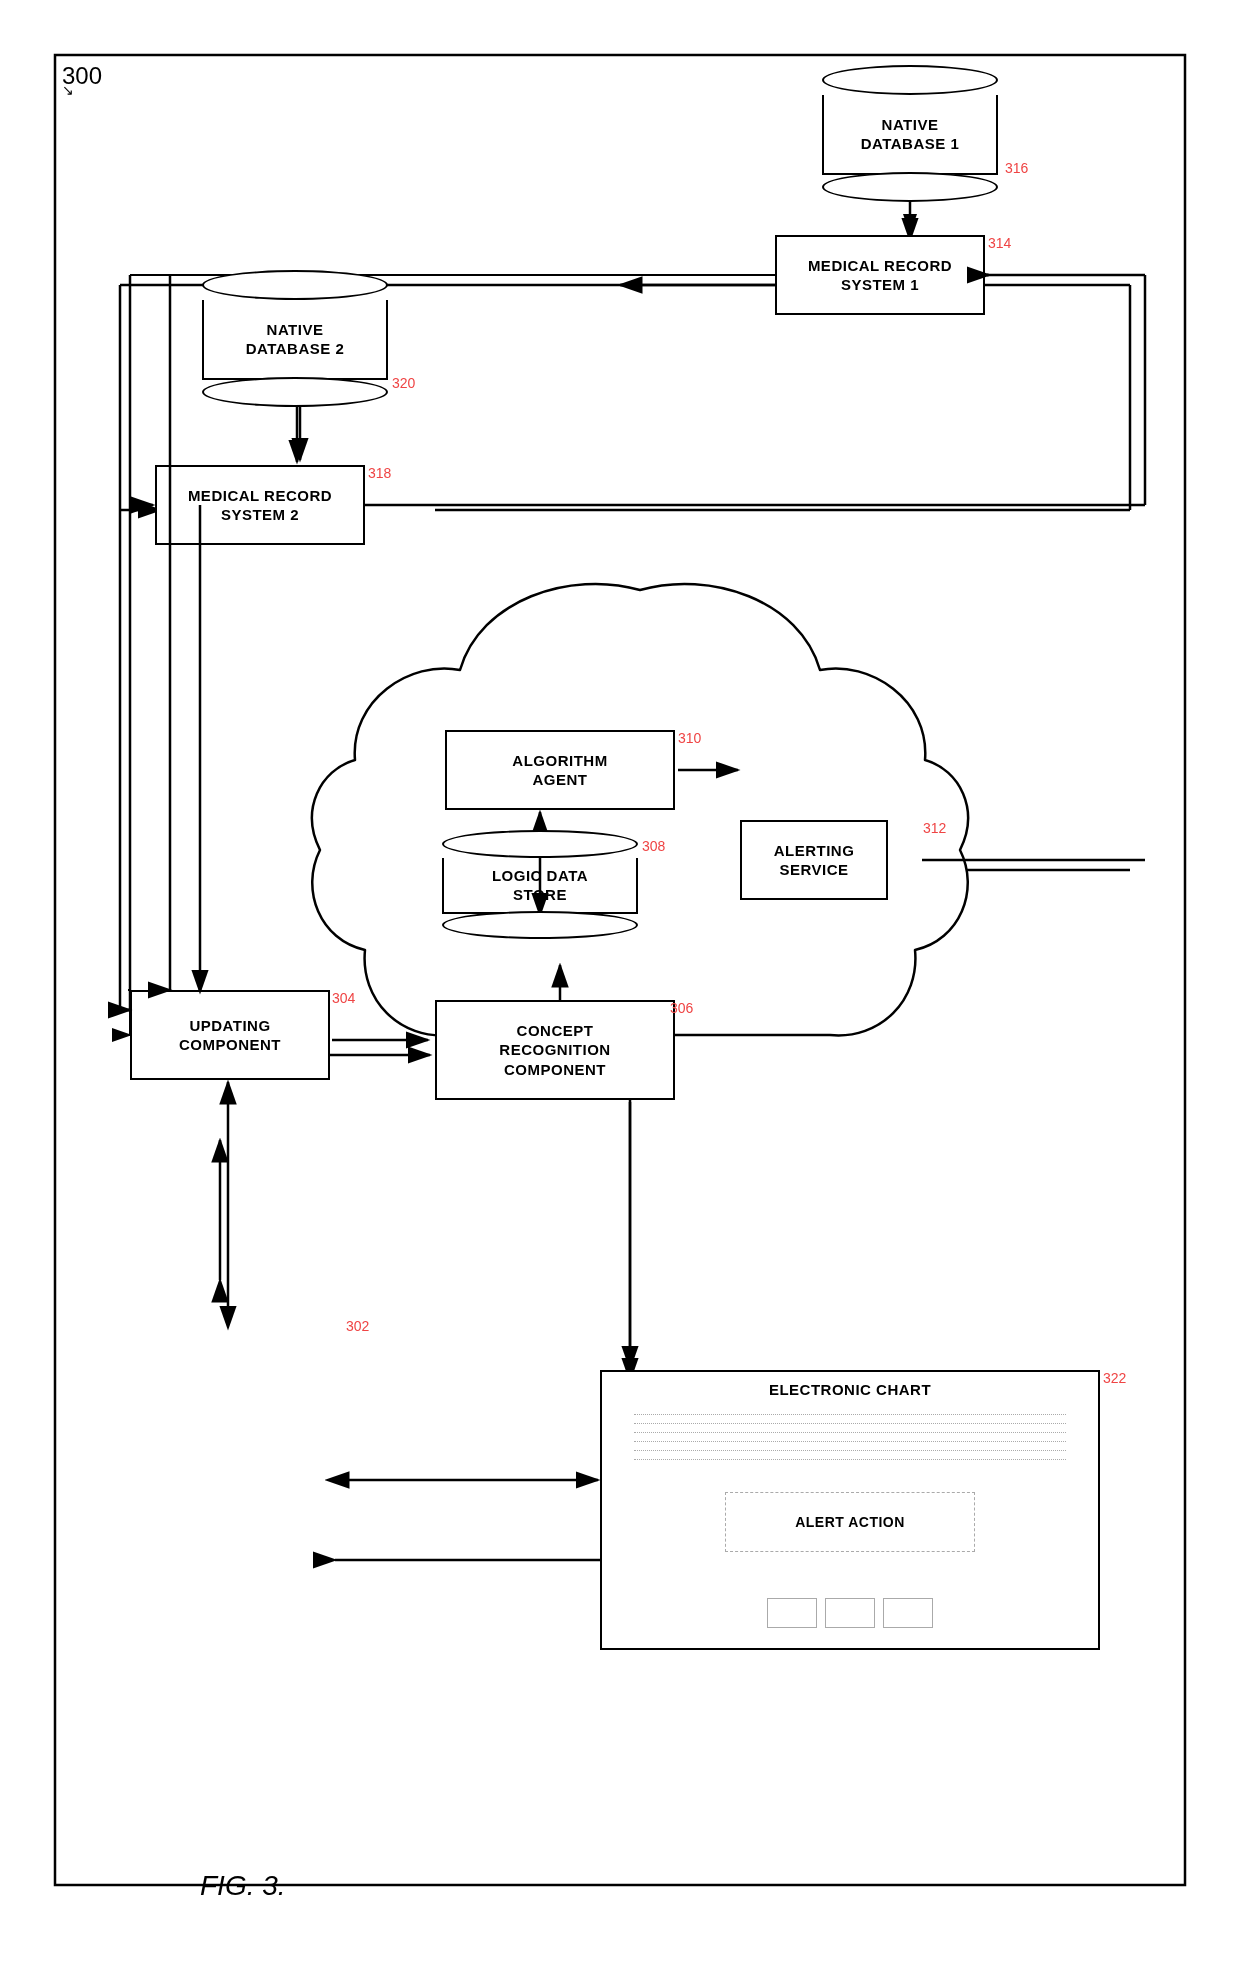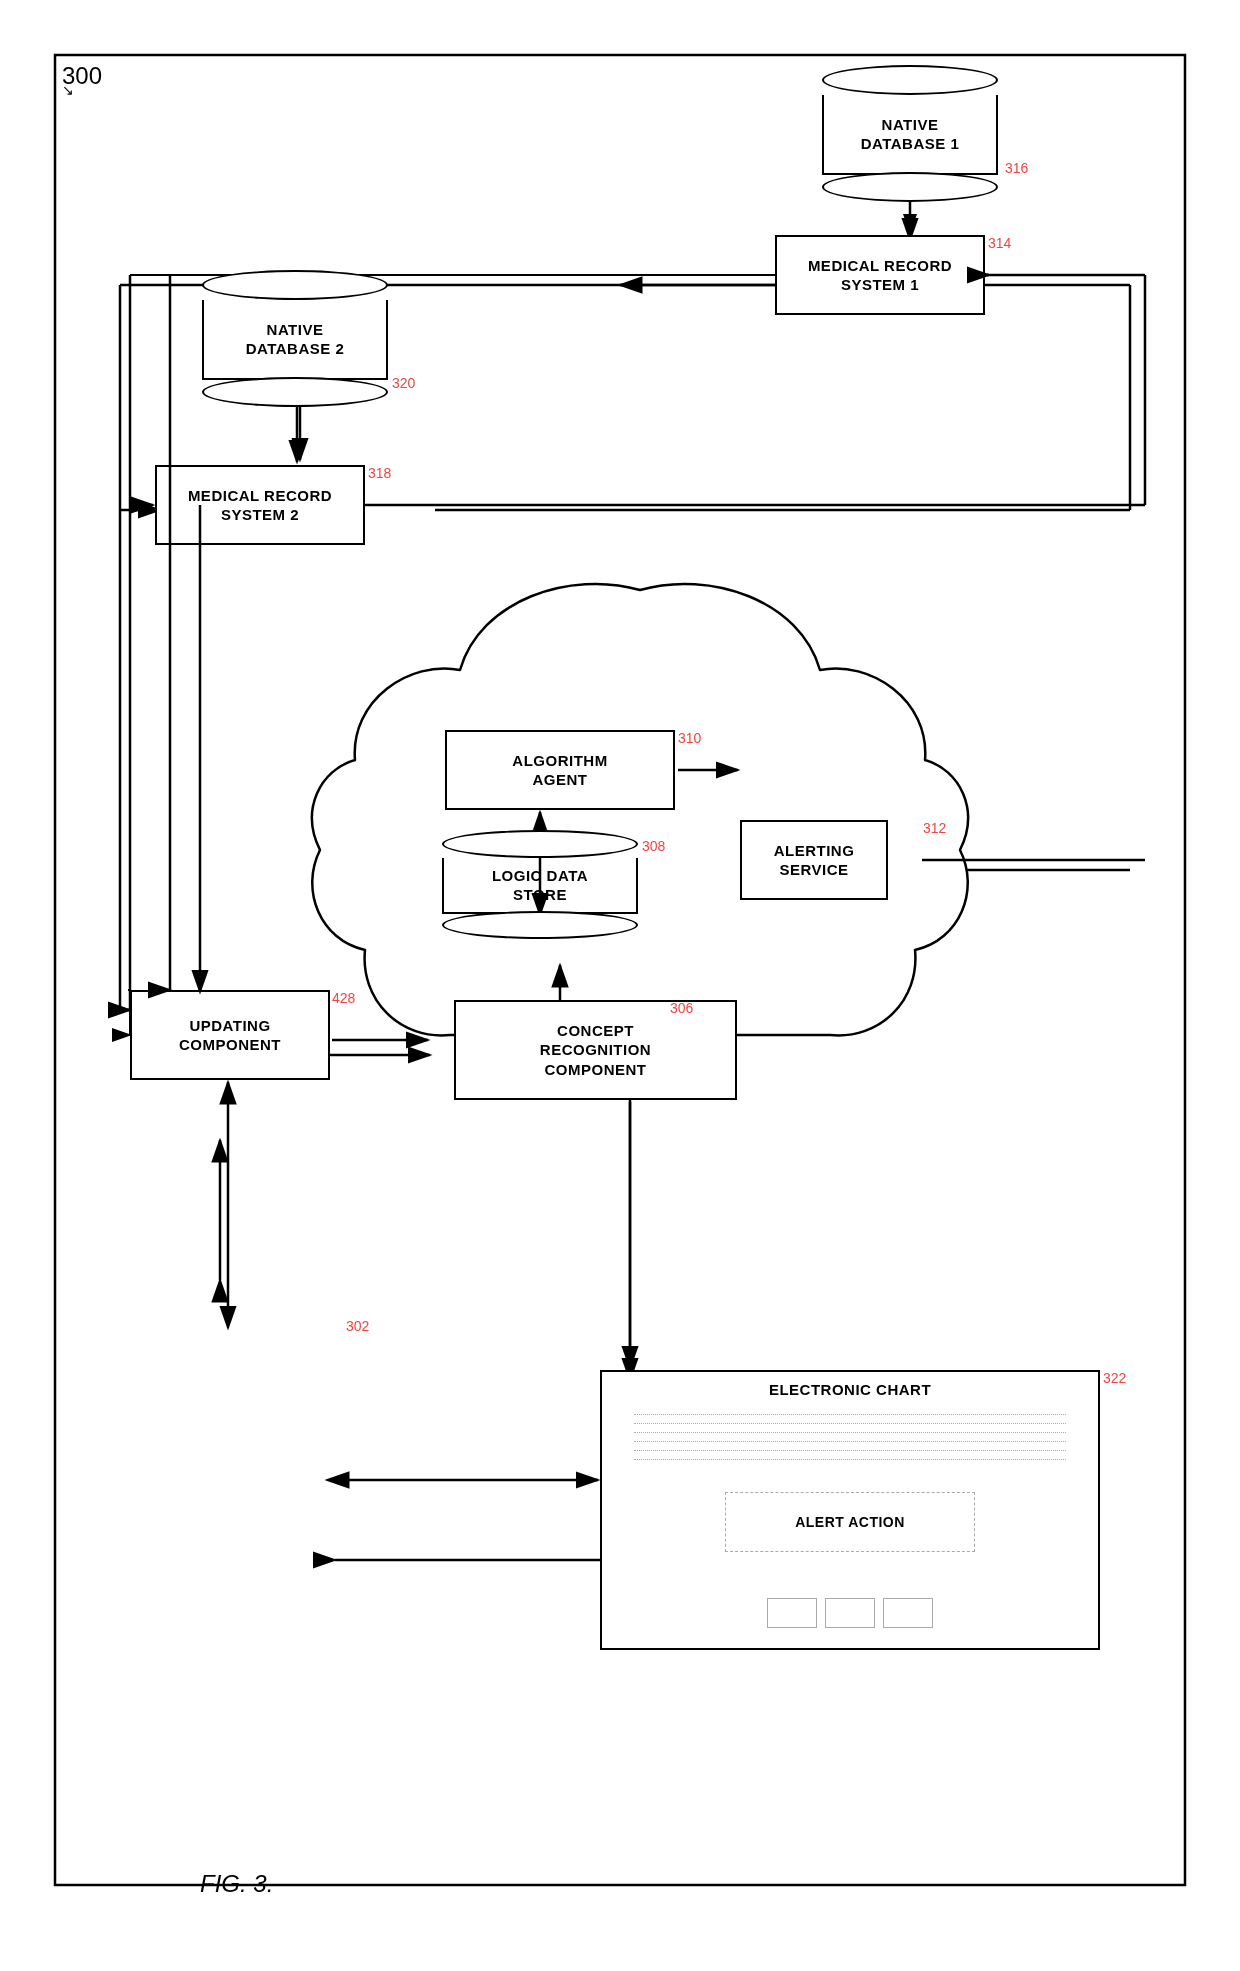--- a/index.html
+++ b/index.html
@@ -77,21 +77,21 @@
     .arrows-svg {
       position: absolute;
       top: 0;
       left: 0;
       width: 1240px;
       height: 1971px;
       pointer-events: none;
     }
     .fig-label {
       position: absolute;
-      font-size: 24px;
+      font-size: 28px;
       font-style: italic;
       font-weight: normal;
     }
     .diagram-ref {
       position: absolute;
       font-size: 24px;
       font-weight: normal;
     }
   </style>
 </head>
@@ -206,29 +206,29 @@
     </div>
     <div class="cylinder-bottom-cap" style="width: 196px; height: 28px; margin-top:-3px;"></div>
   </div>
   <span class="label-ref" style="left: 642px; top: 838px;">308</span>
 
   <div class="box" style="left: 740px; top: 820px; width: 148px; height: 80px;">
     <span>ALERTING<br>SERVICE</span>
   </div>
   <span class="label-ref" style="left: 923px; top: 820px;">312</span>
 
-  <div class="box" style="left: 454px; top: 1000px; width: 283px; height: 100px;">
+  <div class="box" style="left: 435px; top: 1000px; width: 240px; height: 100px;">
     <span>CONCEPT<br>RECOGNITION<br>COMPONENT</span>
   </div>
   <span class="label-ref" style="left: 670px; top: 1000px;">306</span>
 
   <div class="box" style="left: 130px; top: 990px; width: 200px; height: 90px;">
     <span>UPDATING<br>COMPONENT</span>
   </div>
-  <span class="label-ref" style="left: 332px; top: 990px;">428</span>
+  <span class="label-ref" style="left: 332px; top: 990px;">304</span>
 
   <span class="label-ref" style="left: 346px; top: 1318px;">302</span>
 
   <div class="box" style="left: 600px; top: 1370px; width: 500px; height: 280px; flex-direction: column; justify-content: flex-start; align-items: flex-start; padding: 8px;">
     <span style="font-weight:bold; font-size:15px; align-self:center; margin-bottom: 10px;">ELECTRONIC CHART</span>
 
     <div style="width:90%; border-top: 1.5px dotted #aaa; margin: 4px auto;"></div>
     <div style="width:90%; border-top: 1.5px dotted #aaa; margin: 4px auto;"></div>
     <div style="width:90%; border-top: 1.5px dotted #aaa; margin: 4px auto;"></div>
     <div style="width:90%; border-top: 1.5px dotted #aaa; margin: 4px auto;"></div>

